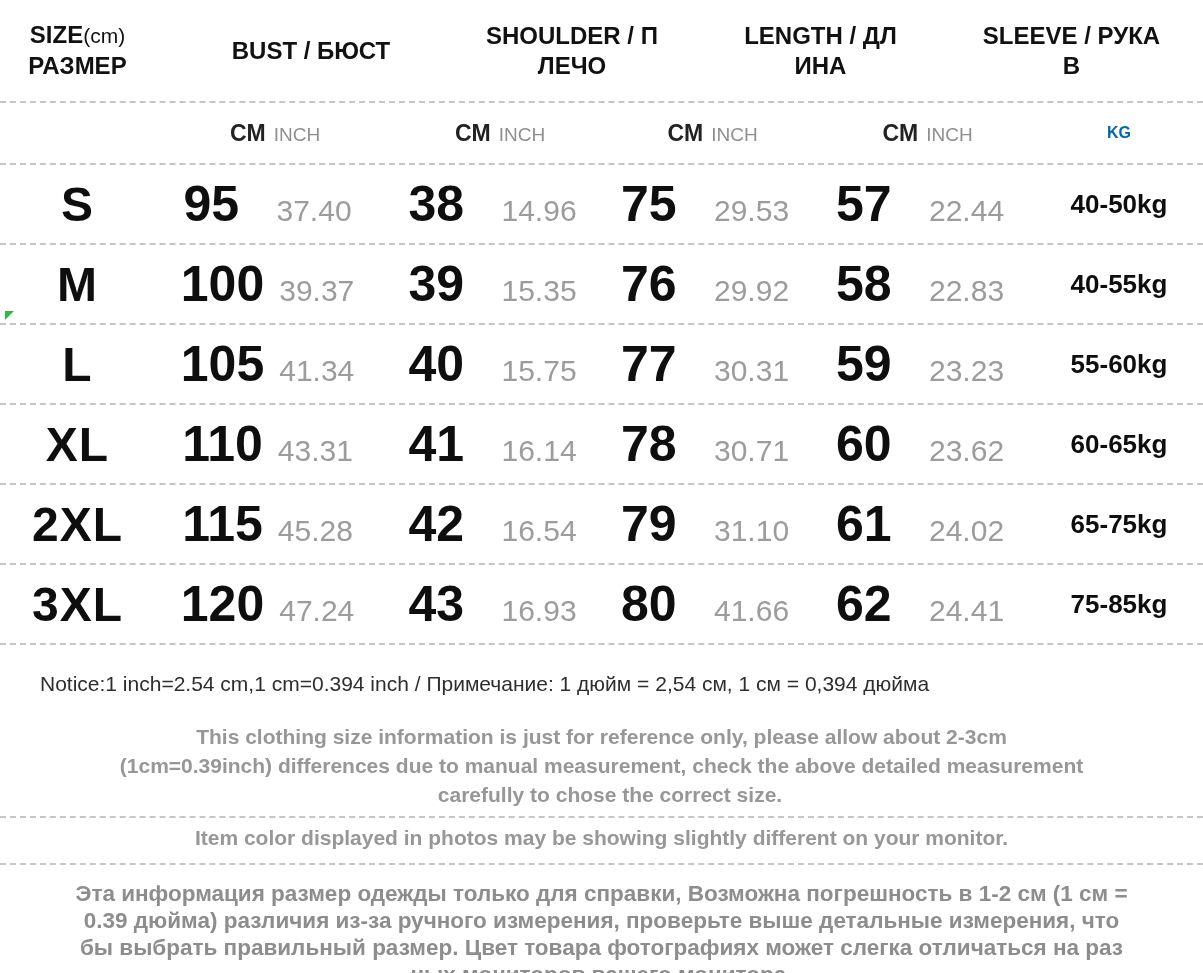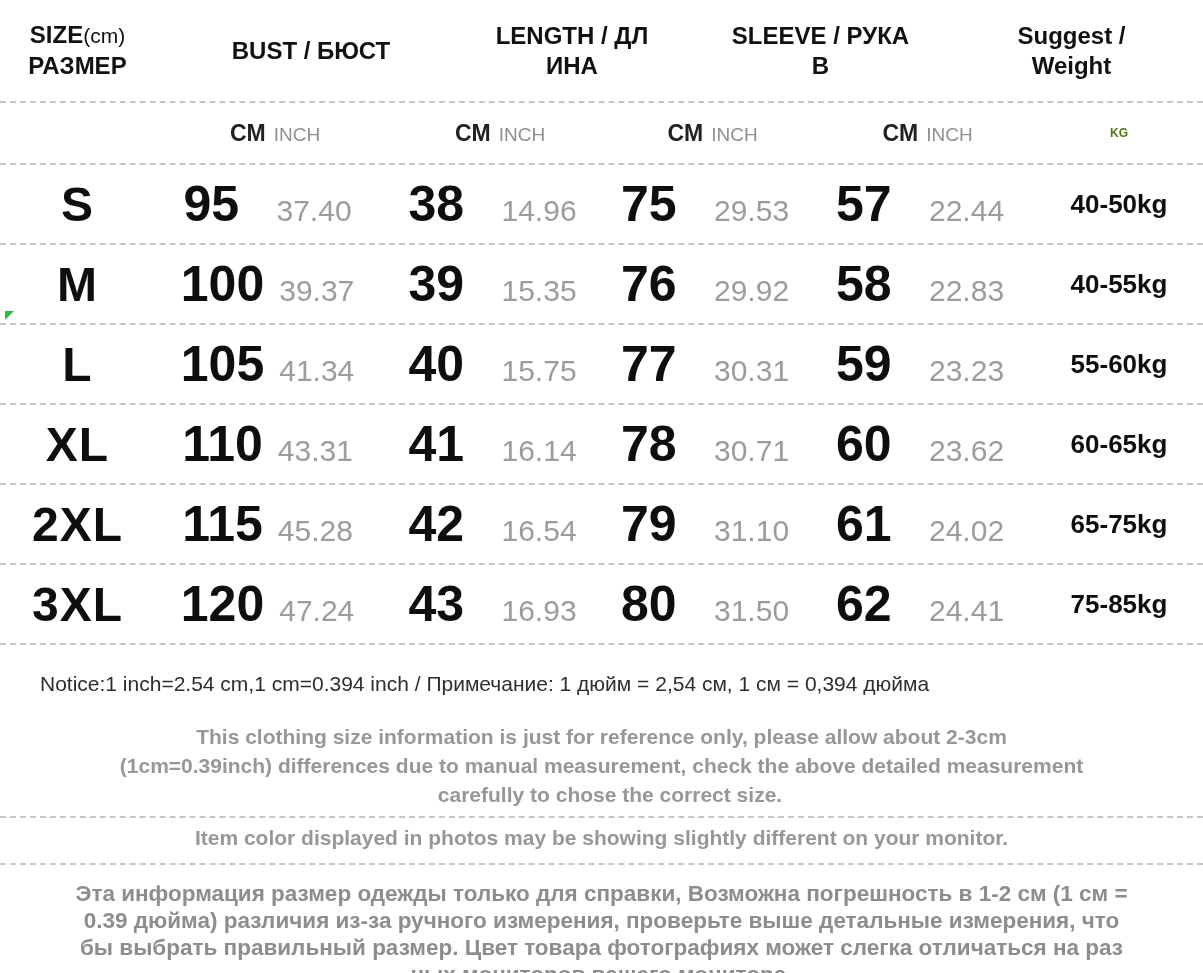--- a/index.html
+++ b/index.html
@@ -17,21 +17,21 @@
   .dash{border-bottom:2px dashed #c6c6c6;}
   
   .header{height:101px;gap:36px;}
   .hcell{text-align:center;font-weight:bold;font-size:24px;line-height:30px;color:#111;}
   .hnorm{font-weight:normal;font-size:21px;}
   
   .units{height:60px;}
   .ucell{text-align:center;}
   .ucm{font-weight:bold;font-size:23px;color:#222;margin-right:8px;}
   .uin{font-size:19px;color:#8f8f8f;}
-  .ukg{font-weight:bold;font-size:12px;color:#4d7c0f;}
+  .ukg{font-weight:bold;font-size:16px;color:#0369a1;}
   
   .row{height:78px;}
   .size{font-size:48px;font-weight:bold;text-align:center;color:#0e0e0e;letter-spacing:1px;}
   .pair{display:flex;justify-content:center;align-items:baseline;}
   .cm{font-size:50px;font-weight:bold;color:#0e0e0e;min-width:78px;text-align:left;}
   .inch{font-size:30px;color:#9c9c9c;margin-left:15px;min-width:90px;text-align:left;}
   .weight{font-size:26px;font-weight:bold;text-align:center;color:#0e0e0e;}
   
   .notice{margin:27px 0 14px 40px;font-size:21px;color:#2e2e2e;}
   
@@ -56,20 +56,24 @@
 
 <div>
 
   <div class="grid header dash">
     <div class="hcell">
       <div><span>SIZE</span><span class="hnorm">(cm)</span></div>
       <div>РАЗМЕР</div>
     </div>
     <div class="hcell">BUST / БЮСТ</div>
     <div class="hcell">
+      <div>SHOULDER / П</div>
+      <div>ЛЕЧО</div>
+    </div>
+    <div class="hcell">
       <div>LENGTH / ДЛ</div>
       <div>ИНА</div>
     </div>
     <div class="hcell">
       <div>SLEEVE / РУКА</div>
       <div>В</div>
     </div>
     <div class="hcell">
       <div>Suggest /</div>
       <div>Weight</div>
@@ -195,21 +199,21 @@
     <div class="pair">
         <span class="cm">120</span>
         <span class="inch">47.24</span>
       </div>
     <div class="pair">
         <span class="cm">43</span>
         <span class="inch">16.93</span>
       </div>
     <div class="pair">
         <span class="cm">80</span>
-        <span class="inch">31.50</span>
+        <span class="inch">41.66</span>
       </div>
     <div class="pair">
         <span class="cm">62</span>
         <span class="inch">24.41</span>
       </div>
     <div class="weight">75-85kg</div>
   </div>
 
   <div class="notice">Notice:1 inch=2.54 cm,1 cm=0.394 inch  /  Примечание: 1 дюйм = 2,54 см, 1 см = 0,394 дюйма</div>
 

